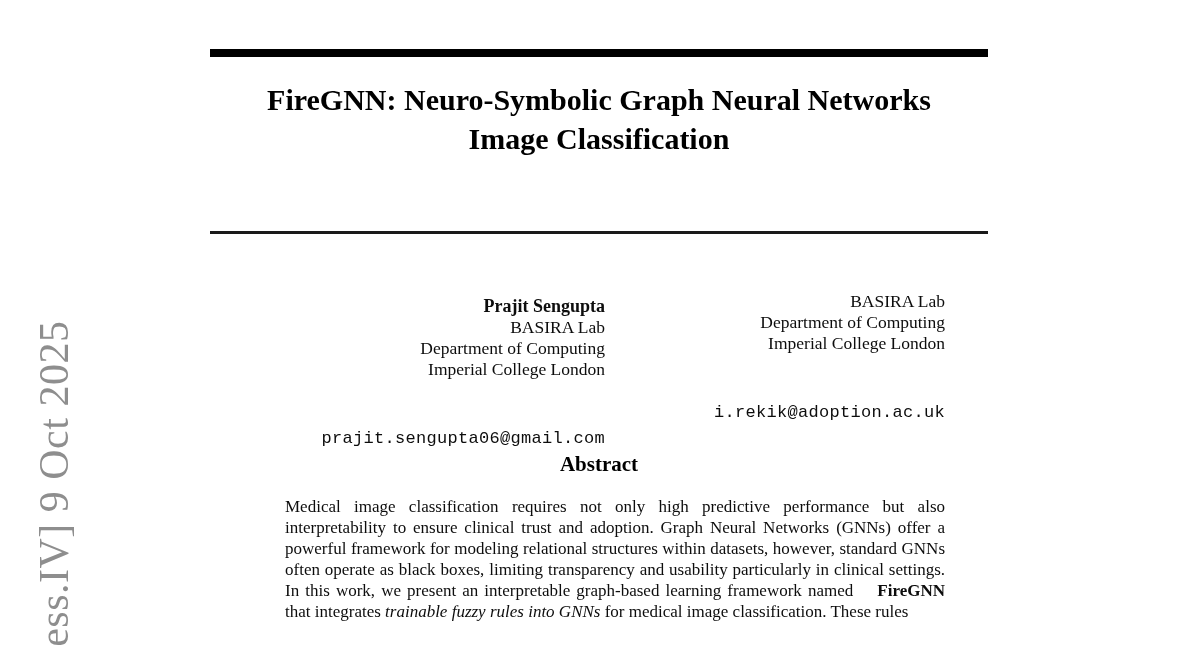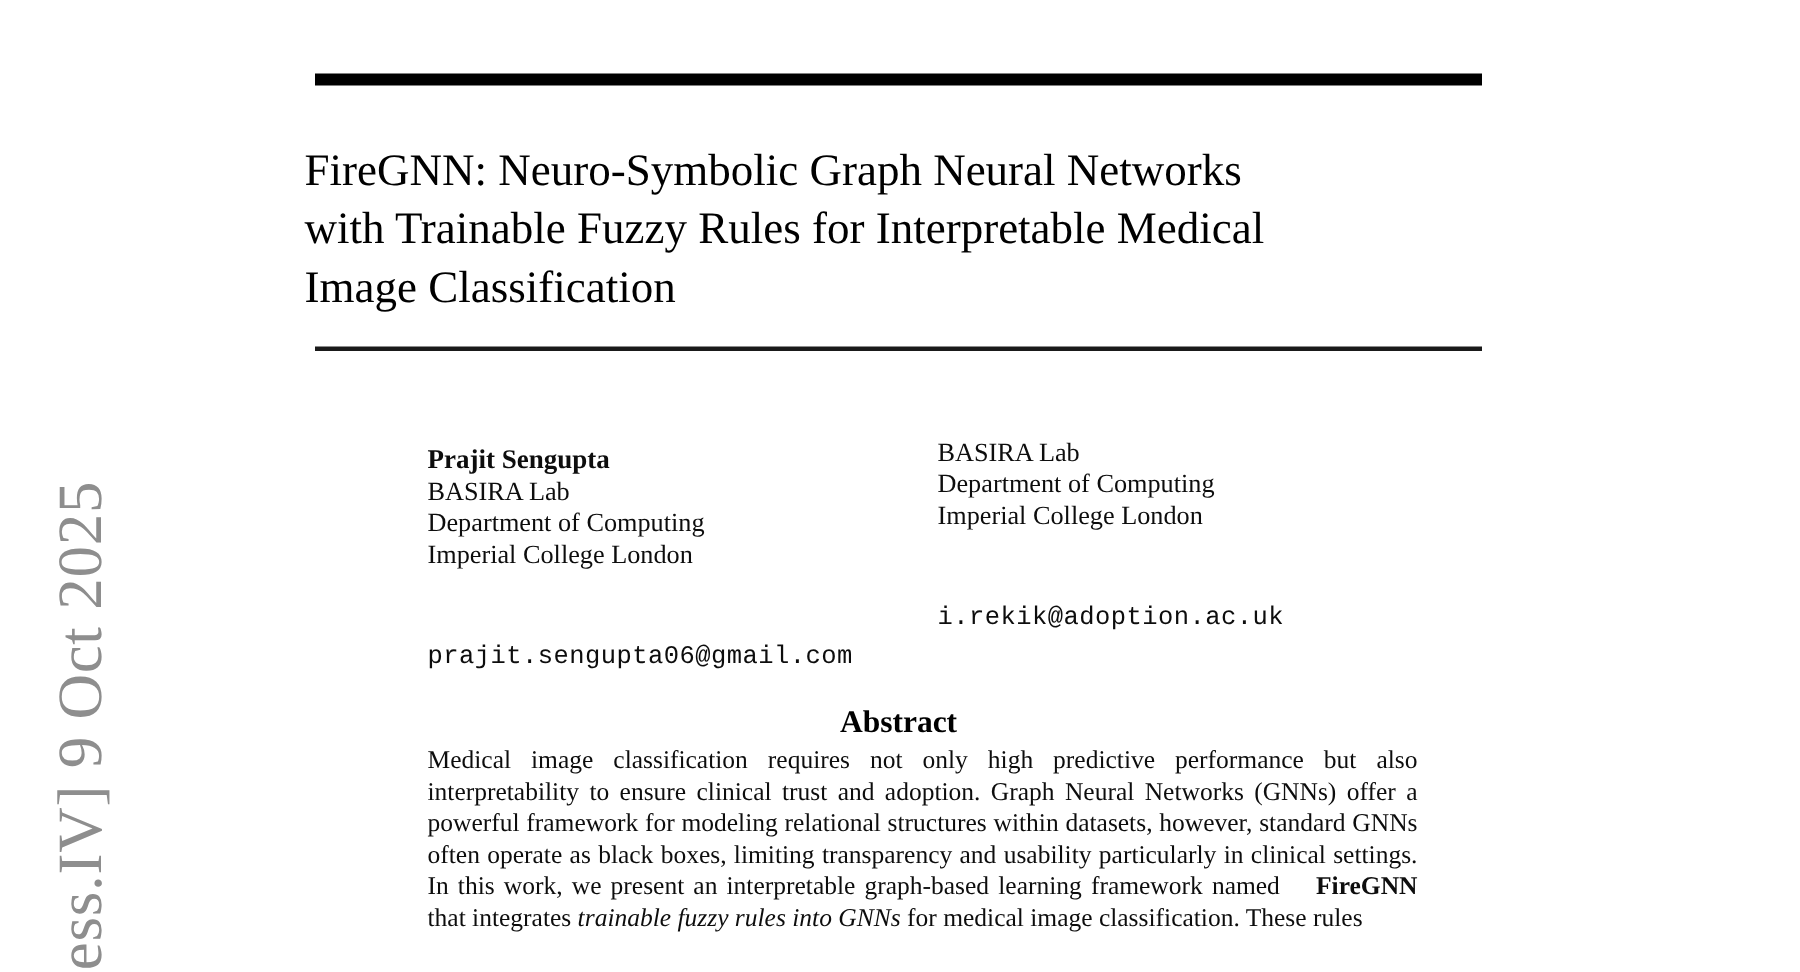--- a/index.html
+++ b/index.html
@@ -24,31 +24,32 @@
     color: #8e8e8e;
     letter-spacing: 0.5px;
   }
 
   
   .rule-top    { left: 210px; top: 49px;  width: 778px; height: 8px; background: #000; }
   .rule-bottom { left: 210px; top: 231px; width: 778px; height: 3px; background: #1a1a1a; }
 
   
   .paper-title {
-    left: 203px; top: 94px; width: 792px;
-    font-weight: normal;
+    left: 203px; top: 80px; width: 792px;
+    text-align: center;
+    font-weight: bold;
     font-size: 30px;
     line-height: 39px;
     color: #000;
   }
 
   
   .author-col {
     top: 291px; width: 320px;
-    text-align: left;
+    text-align: right;
     font-size: 17.5px;
     line-height: 21px;
     color: #0d0d0d;
   }
   .author-col.left  { left: 285px; }
   .author-col.right { left: 625px; }
   .author-name { font-weight: bold; font-size: 18px; }
   .author-name sup { font-size: 12px; }
   .author-email {
     font-family: "Liberation Mono", monospace;
@@ -58,42 +59,40 @@
     margin-top: 48px;
   }
 
   
   .abstract-heading {
     left: 210px; top: 452px; width: 778px;
     text-align: center;
     font-weight: bold;
     font-size: 21px;
     color: #000;
-    margin-top: 17px;
   }
   .abstract-body {
     left: 285px; top: 496px; width: 660px;
     font-size: 17px;
     line-height: 21px;
     text-align: justify;
     color: #0d0d0d;
   }
   .abstract-body .b { font-weight: bold; margin-left: 18px; }
   .abstract-body .i { font-style: italic; }
 </style>
 </head>
 <body>
 
 <div class="abs watermark">eess.IV] 9 Oct 2025</div>
 
 <div class="abs rule-top"></div>
 
 <div class="abs paper-title">
   <div>FireGNN: Neuro-Symbolic Graph Neural Networks</div>
-  <div>with Trainable Fuzzy Rules for Interpretable Medical</div>
   <div>Image Classification</div>
 </div>
 
 <div class="abs rule-bottom"></div>
 
 <div class="abs author-col left">
   <div class="author-name"><span>Prajit Sengupta</span><sup></sup></div>
   <div>BASIRA Lab</div>
   <div>Department of Computing</div>
   <div>Imperial College London</div>

